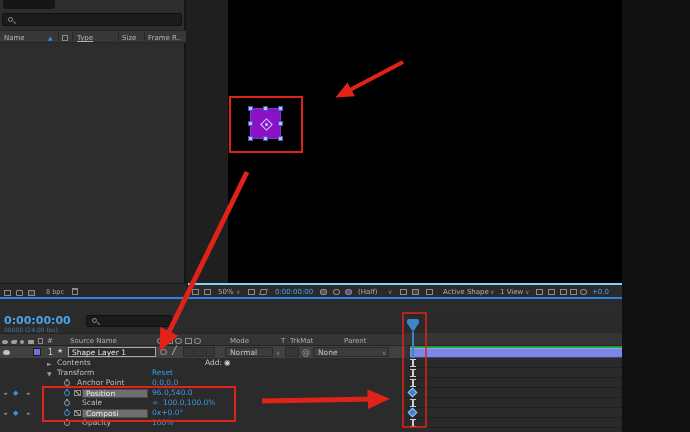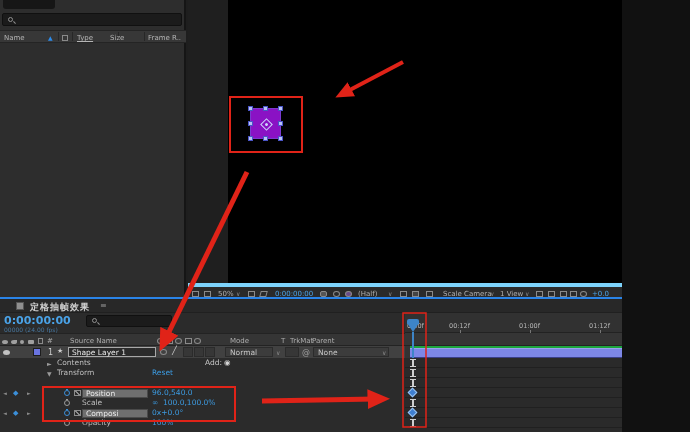--- a/index.html
+++ b/index.html
@@ -30,21 +30,21 @@
 
   
   #viewer{position:absolute;left:188px;top:0;width:502px;height:283px;background:#1f1f1f;}
   #canvas{position:absolute;left:40px;top:0;width:462px;height:283px;background:#000;}
   #shape{position:absolute;left:22px;top:108px;width:31px;height:31px;background:#8a12c4;border:1px solid #7a3ad0;}
   .hdl{position:absolute;width:5px;height:5px;background:#b9c3f4;border:1px solid #4a55c8;}
   .anchor{position:absolute;left:11px;top:11px;width:9px;height:9px;border:1px solid #cfd6ff;transform:rotate(45deg);}
   .anchor::after{content:"";position:absolute;left:2px;top:2px;width:3px;height:3px;background:#cfd6ff;border-radius:50%;}
 
   
-  #vtoolbar{position:absolute;left:188px;top:283px;width:502px;height:14px;background:#2a2a2a;border-top:4px solid #7dd3fc;font-size:7px;color:#b0b0b0;}
+  #vtoolbar{position:absolute;left:188px;top:283px;width:502px;height:14px;background:#2a2a2a;border-top:2px solid #7dd3fc;font-size:7px;color:#b0b0b0;}
   #vtoolbar .abs{top:3px;}
   .bluetext{color:#4aa3e8;}
   .ddv{color:#8a8a8a;font-size:6px;}
 
   .bluebar{position:absolute;left:0;top:297px;width:690px;height:2px;background:#2a84e8;}
 
   
   #timeline{position:absolute;left:0;top:299px;width:690px;height:133px;background:#2b2b2b;}
   .tl-tab{position:absolute;left:0;top:0;width:690px;height:14px;background:#282828;border-bottom:1px solid #202020;}
   .compicon{position:absolute;left:16px;top:3px;width:8px;height:8px;background:#8f8f8f;border:1px solid #555;}
@@ -107,23 +107,30 @@
       <span class="mag" style="left:5px;top:3px;"></span>
     </div>
     <div class="pp-header">
       <span class="abs" style="left:4px;top:3px;">Name</span>
       <span class="abs" style="left:48px;top:3px;color:#2d8ceb;font-size:6px;">▲</span>
       <span class="vdiv" style="left:58px;"></span>
       <span class="abs" style="left:62px;top:3px;"><span class="micon" style="width:6px;height:6px;"></span></span>
       <span class="vdiv" style="left:72px;"></span>
       <span class="abs" style="left:77px;top:3px;text-decoration:underline;">Type</span>
       <span class="vdiv" style="left:118px;"></span>
-      <span class="abs" style="left:110px;top:3px;">Size</span>
+      <span class="abs" style="left:122px;top:3px;">Size</span>
       <span class="vdiv" style="left:144px;"></span>
       <span class="abs" style="left:148px;top:3px;">Frame R..</span>
+    </div>
+    <div class="pp-footer">
+      <span class="abs" style="left:4px;top:4px;"><span class="micon"></span></span>
+      <span class="abs" style="left:16px;top:4px;"><span class="micon" style="border-radius:1px 1px 0 0;"></span></span>
+      <span class="abs" style="left:28px;top:4px;"><span class="micon" style="background:#3a3a3a;"></span></span>
+      <span class="abs" style="left:46px;top:4px;font-size:6.5px;color:#a5a5a5;">8 bpc</span>
+      <span class="trash" style="left:72px;top:4px;"></span>
     </div>
   </div>
 
   <div id="viewer">
     <div id="canvas">
       <div id="shape">
         <span class="hdl" style="left:-3px;top:-3px;"></span>
         <span class="hdl" style="left:12px;top:-3px;"></span>
         <span class="hdl" style="right:-3px;top:-3px;"></span>
         <span class="hdl" style="left:-3px;top:12px;"></span>
@@ -145,60 +152,55 @@
     <span class="abs" style="left:72px;"><span class="micon" style="transform:skewX(-15deg);"></span></span>
     <span class="abs bluetext" style="left:87px;">0:00:00:00</span>
     <span class="abs" style="left:132px;"><span class="micon" style="border-radius:2px;background:#555;"></span></span>
     <span class="abs" style="left:145px;"><span class="micon" style="border-radius:50%;"></span></span>
     <span class="abs" style="left:157px;"><span class="micon" style="border-radius:50%;background:#6a4a8a;"></span></span>
     <span class="abs" style="left:170px;">(Half)</span>
     <span class="abs ddv" style="left:200px;">∨</span>
     <span class="abs" style="left:212px;"><span class="micon"></span></span>
     <span class="abs" style="left:224px;"><span class="micon" style="background:#444;"></span></span>
     <span class="abs" style="left:238px;"><span class="micon"></span></span>
-    <span class="abs" style="left:255px;">Scale Camera</span>
+    <span class="abs" style="left:255px;">Active Shape</span>
     <span class="abs ddv" style="left:302px;">∨</span>
     <span class="abs" style="left:312px;">1 View</span>
     <span class="abs ddv" style="left:337px;">∨</span>
     <span class="abs" style="left:348px;"><span class="micon"></span></span>
     <span class="abs" style="left:360px;"><span class="micon"></span></span>
     <span class="abs" style="left:372px;"><span class="micon"></span></span>
     <span class="abs" style="left:382px;"><span class="micon"></span></span>
     <span class="abs" style="left:392px;"><span class="micon" style="border-radius:50%;"></span></span>
     <span class="abs bluetext" style="left:404px;">+0.0</span>
   </div>
 
   <div class="bluebar"></div>
 
   <div id="timeline">
-    <div class="tl-tab">
-      <span class="compicon"></span>
-      <span class="tl-title">定格抽帧效果</span>
-      <span class="tl-menu">≡</span>
-    </div>
 
     <span class="tl-time">0:00:00:00</span>
     <span class="tl-timesub">00000 (24.00 fps)</span>
     <div class="searchbox" style="left:86px;top:16px;width:86px;height:12px;">
       <span class="mag" style="left:5px;top:2px;"></span>
     </div>
 
     <div class="tl-colhead">
       <span class="abs" style="left:2px;top:4px;"><span class="avdot"></span></span>
       <span class="abs" style="left:11px;top:4px;"><span class="avdot" style="border-radius:50% 0 50% 50%;"></span></span>
       <span class="abs" style="left:20px;top:4px;"><span class="avdot" style="width:4px;"></span></span>
       <span class="abs" style="left:28px;top:4px;"><span class="avdot" style="border-radius:1px;"></span></span>
       <span class="abs" style="left:38px;top:3px;"><span class="micon" style="width:5px;height:6px;"></span></span>
       <span class="abs" style="left:47px;top:3px;">#</span>
       <span class="abs" style="left:70px;top:3px;">Source Name</span>
       <span class="abs" style="left:157px;top:3px;"><span class="micon" style="border-radius:50%;"></span> <span class="micon"></span> <span class="micon" style="border-radius:50%;background:#3a3a3a;"></span> <span class="micon"></span> <span class="micon" style="border-radius:50%;"></span></span>
       <span class="abs" style="left:230px;top:3px;">Mode</span>
       <span class="abs" style="left:281px;top:3px;">T</span>
       <span class="abs" style="left:290px;top:3px;">TrkMat</span>
-      <span class="abs" style="left:312px;top:3px;">Parent</span>
+      <span class="abs" style="left:344px;top:3px;">Parent</span>
     </div>
 
     <div class="layer-row">
       <span class="eye"></span>
       <span class="swatch"></span>
       <span class="abs" style="left:48px;top:2px;color:#cfcfcf;">1</span>
       <span class="abs" style="left:57px;top:1px;color:#cfcfcf;font-size:7px;">★</span>
       <span class="lname">Shape Layer 1</span>
       <span class="abs" style="left:160px;top:1px;"><span class="micon" style="border-radius:50%;"></span></span>
       <span class="abs" style="left:172px;top:0;color:#cfcfcf;">╱</span>
@@ -217,20 +219,25 @@
       <span class="tri" style="left:47px;">▼</span>
       <span class="plabel" style="left:57px;">Transform</span>
       <span class="pval">Reset</span>
     </div>
     <div class="prow" style="top:59px;">
       <span class="tri" style="left:47px;">►</span>
       <span class="plabel" style="left:57px;">Contents</span>
       <span class="plabel" style="left:205px;color:#c9c9c9;">Add:</span>
       <span class="plabel" style="left:224px;color:#d5d5d5;">◉</span>
     </div>
+    <div class="prow" style="top:79px;">
+      <span class="sw"></span>
+      <span class="plabel" style="left:77px;">Anchor Point</span>
+      <span class="pval">0.0,0.0</span>
+    </div>
     <div class="prow" style="top:89px;">
       <span class="navL">◄</span>
       <span class="navK">◆</span>
       <span class="navR">►</span>
       <span class="sw blue"></span>
       <span class="gicon"></span>
       <span class="pbox">Position</span>
       <span class="pval">96.0,540.0</span>
     </div>
     <div class="prow" style="top:99px;">
@@ -248,31 +255,20 @@
       <span class="pbox">Composi</span>
       <span class="pval">0x+0.0°</span>
     </div>
     <div class="prow" style="top:119px;">
       <span class="sw"></span>
       <span class="plabel" style="left:82px;">Opacity</span>
       <span class="pval">100%</span>
     </div>
 
     <div id="tlright">
-      <div class="ruler">
-        <span class="abs" style="left:2px;">0:00f</span>
-        <span class="abs" style="left:44px;">00:12f</span>
-        <span class="abs" style="left:114px;">01:00f</span>
-        <span class="abs" style="left:184px;">01:12f</span>
-        <span class="abs" style="left:252px;">02:00f</span>
-        <span class="tick" style="left:55px;"></span>
-        <span class="tick" style="left:125px;"></span>
-        <span class="tick" style="left:195px;"></span>
-        <span class="tick" style="left:263px;"></span>
-      </div>
       <div class="headgap"></div>
       <div class="bar-row">
         <span class="greenline"></span>
         <span class="layerbar"></span>
       </div>
       <div class="rowsbg"></div>
       <div class="cti-cap"></div>
       <div class="cti-tri"></div>
       <div class="cti-line"></div>
       <div class="ibeam" style="top:46px;">

